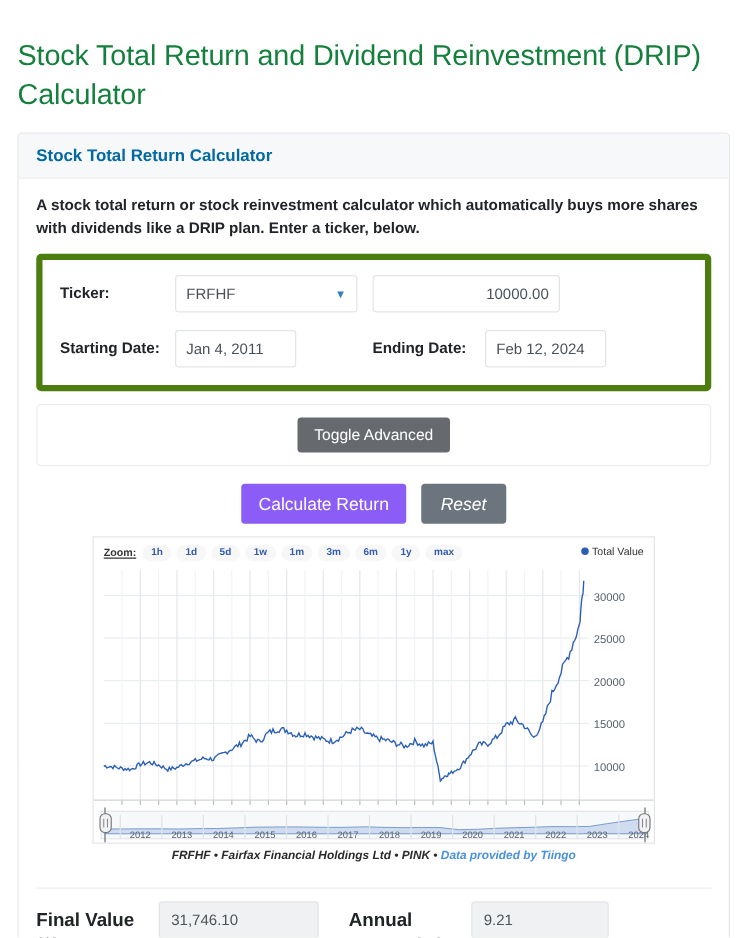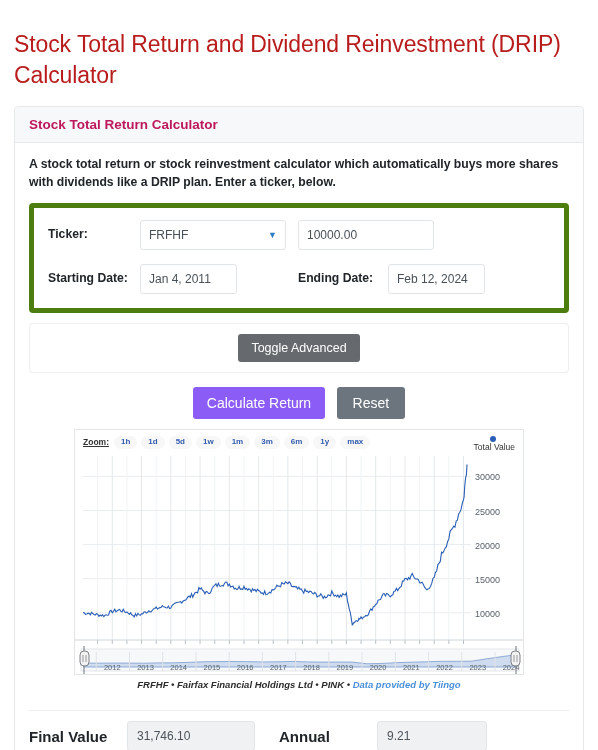--- a/index.html
+++ b/index.html
@@ -8,39 +8,39 @@
     width: 598px; height: 750px;
     background: #ffffff;
     font-family: "Liberation Sans", sans-serif;
     overflow: hidden;
   }
   .page { width: 598px; height: 750px; position: relative; }
 
   .page-title {
     font-size: 23px;
     font-weight: 400;
-    color: #b91c1c;
+    color: #15803d;
     line-height: 1.32;
     padding: 14px 14px 0 14px;
     letter-spacing: -0.1px;
   }
 
   .card {
     margin: 14px 14px 0 14px;
     border: 1px solid #e6e8ea;
     border-radius: 4px;
     background: #fff;
   }
   .card-header {
     background: #f7f8f9;
     border-bottom: 1px solid #e6e8ea;
     padding: 10px 14px;
     font-size: 13.5px;
     font-weight: bold;
-    color: #be185d;
+    color: #0369a1;
     border-radius: 4px 4px 0 0;
   }
   .card-body { padding: 12px 14px 10px 14px; }
 
   .intro {
     font-size: 12.2px;
     font-weight: bold;
     color: #212529;
     line-height: 1.5;
     margin: 0 0 12px 0;
@@ -79,21 +79,21 @@
     font-family: "Liberation Sans", sans-serif;
     height: 30px;
     display: flex;
     align-items: center;
   }
   .inp.select {
     width: 146px;
     justify-content: space-between;
     cursor: pointer;
   }
-  .inp.amount { width: 136px; }
+  .inp.amount { width: 150px; justify-content: flex-end; }
   .inp.date { width: 97px; }
 
   .chev { color: #2f7ec1; font-size: 9px; line-height: 1; }
 
   .adv-box {
     border: 1px solid #eceef0;
     border-radius: 4px;
     padding: 10px;
     text-align: center;
     margin-bottom: 14px;
@@ -105,21 +105,21 @@
     font-family: "Liberation Sans", sans-serif;
     font-size: 12.5px;
     padding: 7px 13px;
     cursor: pointer;
     color: #fff;
   }
   .btn-gray { background: #666a6e; }
   .btn-primary { background: #8b5cf6; font-size: 14px; padding: 8px 14px; }
   .btn-reset { background: #6c757d; font-size: 14px; padding: 8px 16px; }
   .actions { text-align: center; margin-bottom: 10px; }
-  .actions .btn + .btn { margin-left: 7px; }
+  .actions .btn + .btn { margin-left: 7px; font-style: italic; }
 
   
   .chart-wrap { width: 450px; margin: 0 auto; }
   .chart-box {
     border: 1px solid #e3e6e9;
     background: #fff;
     position: relative;
     height: 246px;
     overflow: hidden;
   }
@@ -133,21 +133,21 @@
   .zoom-lbl { font-size: 8.5px; font-weight: bold; color: #333; margin-right: 5px; text-decoration: underline; }
   .zb {
     font-size: 8px; font-weight: bold; color: #335cad;
     background: #f7f7f7; border-radius: 8px;
     padding: 2px 7px; margin-right: 4px;
     cursor: pointer; line-height: 1.1;
   }
   .legend {
     position: absolute; right: 8px; top: 6px;
     font-size: 8.5px; color: #333;
-    display: flex; align-items: center; flex-direction: column;
+    display: flex; align-items: center;
   }
   .legend .dot {
     width: 6px; height: 6px; border-radius: 50%;
     background: #2b5fb5; margin-right: 3px;
   }
   .plot { position: absolute; left: 0; top: 22px; width: 450px; height: 224px; }
   .plot svg { display: block; }
 
   .caption {
     text-align: center;

